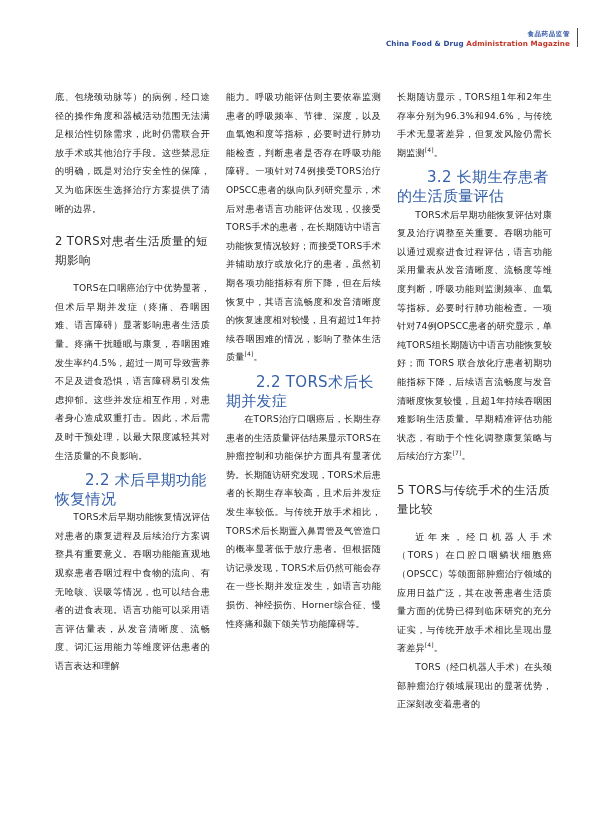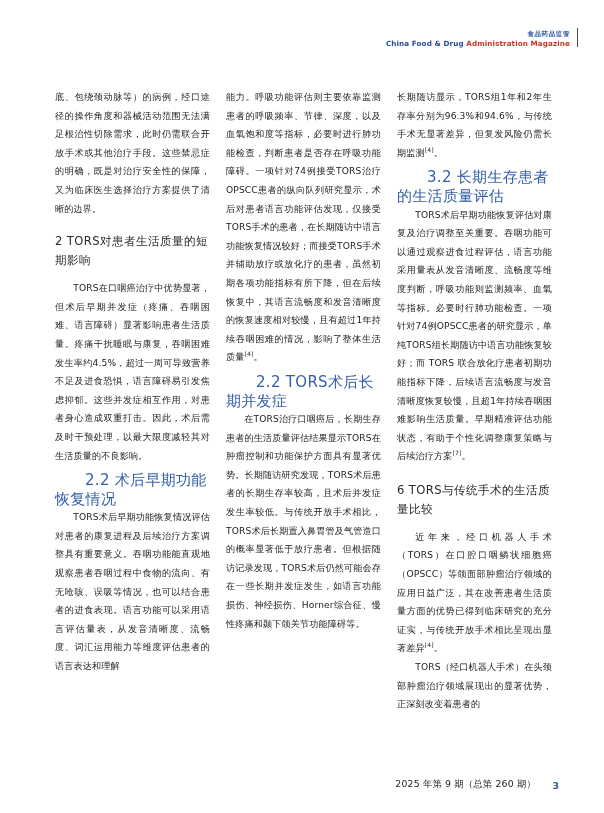--- a/index.html
+++ b/index.html
@@ -167,25 +167,21 @@
     <div class="col">
       <p class="body noindent"><span>能力。呼吸功能评估则主要依靠监测患者的呼吸频率、节律、深度，以及血氧饱和度等指标，必要时进行肺功能检查，判断患者是否存在呼吸功能障碍。一项针对74例接受TORS治疗OPSCC患者的纵向队列研究显示，术后对患者语言功能评估发现，仅接受TORS手术的患者，在长期随访中语言功能恢复情况较好；而接受TORS手术并辅助放疗或放化疗的患者，虽然初期各项功能指标有所下降，但在后续恢复中，其语言流畅度和发音清晰度的恢复速度相对较慢，且有超过1年持续吞咽困难的情况，影响了整体生活质量</span><sup class="cite">[4]</sup><span>。</span></p>
       <h3 class="subsec">2.2 TORS术后长期并发症</h3>
       <p class="body">在TORS治疗口咽癌后，长期生存患者的生活质量评估结果显示TORS在肿瘤控制和功能保护方面具有显著优势。长期随访研究发现，TORS术后患者的长期生存率较高，且术后并发症发生率较低。与传统开放手术相比，TORS术后长期置入鼻胃管及气管造口的概率显著低于放疗患者。但根据随访记录发现，TORS术后仍然可能会存在一些长期并发症发生，如语言功能损伤、神经损伤、Horner综合征、慢性疼痛和颞下颌关节功能障碍等。</p>
     </div>
 
     <div class="col">
       <p class="body noindent"><span>长期随访显示，TORS组1年和2年生存率分别为96.3%和94.6%，与传统手术无显著差异，但复发风险仍需长期监测</span><sup class="cite">[4]</sup><span>。</span></p>
       <h3 class="subsec">3.2 长期生存患者的生活质量评估</h3>
       <p class="body"><span>TORS术后早期功能恢复评估对康复及治疗调整至关重要。吞咽功能可以通过观察进食过程评估，语言功能采用量表从发音清晰度、流畅度等维度判断，呼吸功能则监测频率、血氧等指标。必要时行肺功能检查。一项针对74例OPSCC患者的研究显示，单纯TORS组长期随访中语言功能恢复较好；而 TORS 联合放化疗患者初期功能指标下降，后续语言流畅度与发音清晰度恢复较慢，且超1年持续吞咽困难影响生活质量。早期精准评估功能状态，有助于个性化调整康复策略与后续治疗方案</span><sup class="cite">[7]</sup><span>。</span></p>
-      <h2 class="sec">6 TORS与传统手术的生活质量比较</h2>
+      <h2 class="sec">5 TORS与传统手术的生活质量比较</h2>
       <p class="body"><span>近年来，经口机器人手术（TORS）在口腔口咽鳞状细胞癌（OPSCC）等颌面部肿瘤治疗领域的应用日益广泛，其在改善患者生活质量方面的优势已得到临床研究的充分证实，与传统开放手术相比呈现出显著差异</span><sup class="cite">[4]</sup><span>。</span></p>
       <p class="body">TORS（经口机器人手术）在头颈部肿瘤治疗领域展现出的显著优势，正深刻改变着患者的</p>
     </div>
 
   </div>
 
-  <div class="footer">
-    <div class="footer-issue">2025 年第 9 期（总第 260 期）</div>
-    <div class="footer-page">3</div>
-  </div>
 
 </div>
 
 </body></html>

